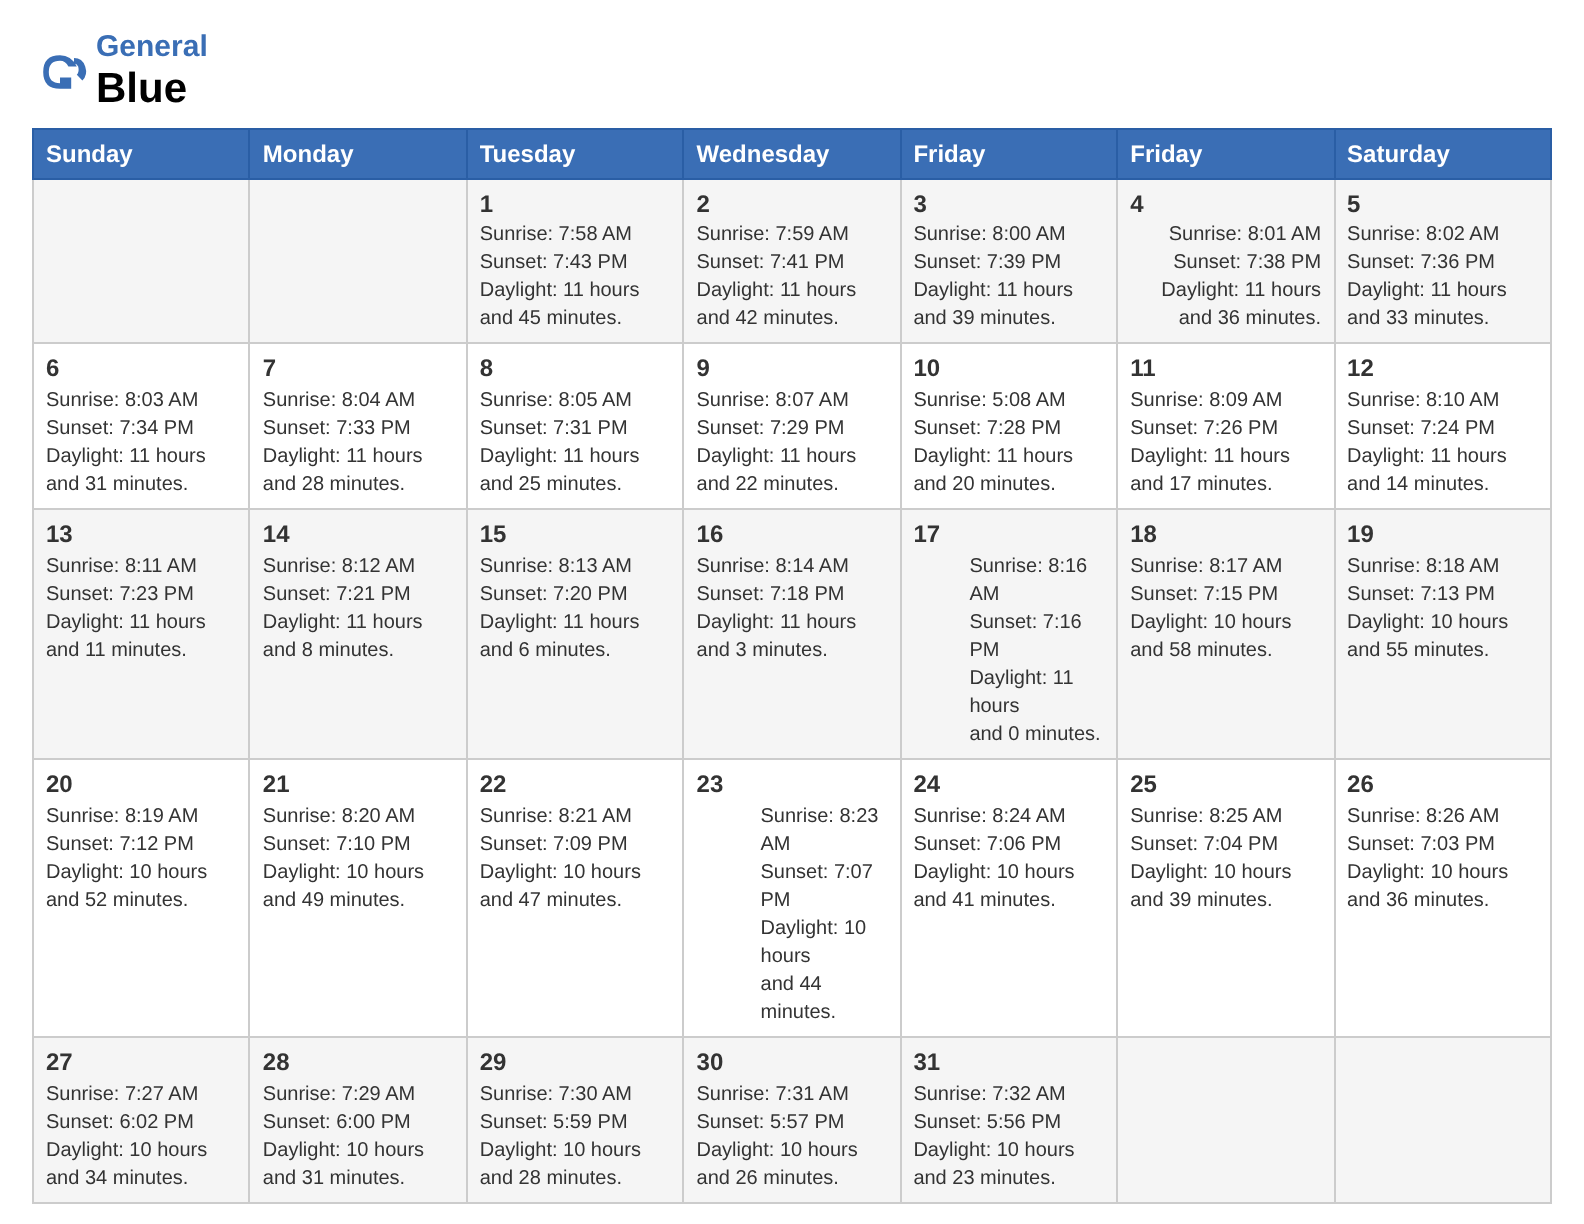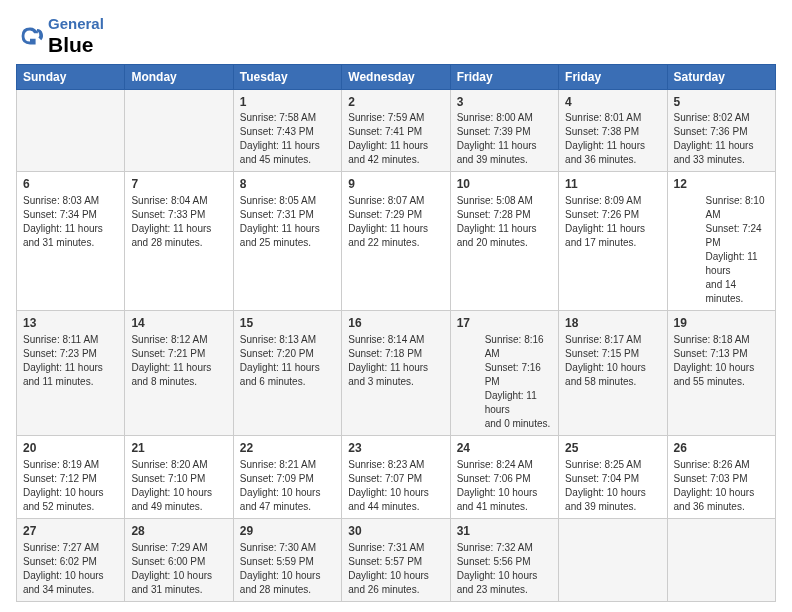--- a/index.html
+++ b/index.html
@@ -134,21 +134,21 @@
         </td>
         <td>
           <span class="day-num">3</span>
           <div class="day-info" style="white-space: pre-line;">Sunrise: 8:00 AM
 Sunset: 7:39 PM
 Daylight: 11 hours
 and 39 minutes.</div>
         </td>
         <td>
           <span class="day-num">4</span>
-          <div class="day-info" style="white-space: pre-line;">Sunrise: 8:01 AM
+          <div class="day-info" style="white-space: pre-line; text-align: right;">Sunrise: 8:01 AM
 Sunset: 7:38 PM
 Daylight: 11 hours
 and 36 minutes.</div>
         </td>
         <td>
           <span class="day-num">5</span>
           <div class="day-info" style="white-space: pre-line;">Sunrise: 8:02 AM
 Sunset: 7:36 PM
 Daylight: 11 hours
 and 33 minutes.</div>
@@ -192,21 +192,21 @@
         </td>
         <td>
           <span class="day-num">11</span>
           <div class="day-info" style="white-space: pre-line;">Sunrise: 8:09 AM
 Sunset: 7:26 PM
 Daylight: 11 hours
 and 17 minutes.</div>
         </td>
         <td>
           <span class="day-num">12</span>
-          <div class="day-info" style="white-space: pre-line; margin-left: 32px;">Sunrise: 8:10 AM
+          <div class="day-info" style="white-space: pre-line;">Sunrise: 8:10 AM
 Sunset: 7:24 PM
 Daylight: 11 hours
 and 14 minutes.</div>
         </td>
       </tr>
       <tr>
         <td>
           <span class="day-num">13</span>
           <div class="day-info" style="white-space: pre-line;">Sunrise: 8:11 AM
 Sunset: 7:23 PM
@@ -273,21 +273,21 @@
         </td>
         <td>
           <span class="day-num">22</span>
           <div class="day-info" style="white-space: pre-line;">Sunrise: 8:21 AM
 Sunset: 7:09 PM
 Daylight: 10 hours
 and 47 minutes.</div>
         </td>
         <td>
           <span class="day-num">23</span>
-          <div class="day-info" style="white-space: pre-line;">Sunrise: 8:23 AM
+          <div class="day-info" style="white-space: pre-line; margin-left: 32px;">Sunrise: 8:23 AM
 Sunset: 7:07 PM
 Daylight: 10 hours
 and 44 minutes.</div>
         </td>
         <td>
           <span class="day-num">24</span>
           <div class="day-info" style="white-space: pre-line;">Sunrise: 8:24 AM
 Sunset: 7:06 PM
 Daylight: 10 hours
 and 41 minutes.</div>

